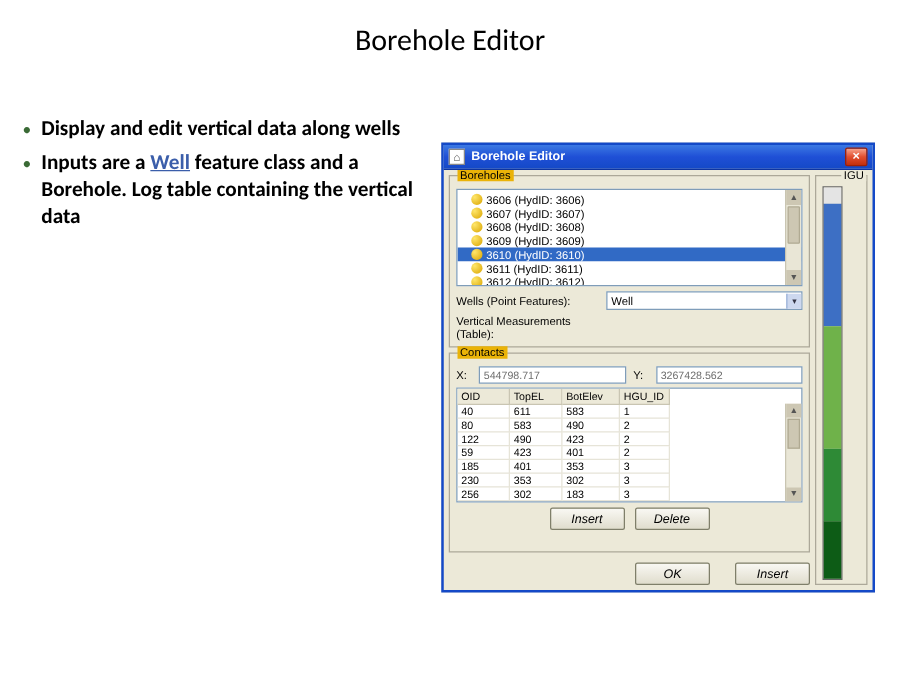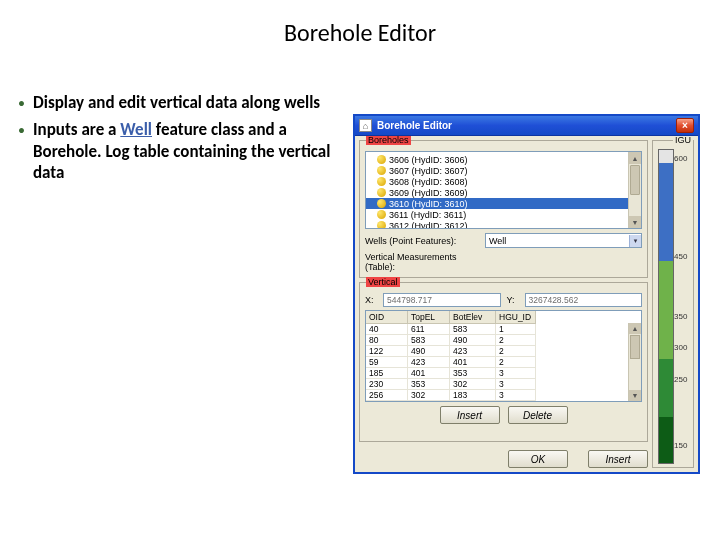--- a/index.html
+++ b/index.html
@@ -106,21 +106,21 @@
   .right-col { width:42px; display:flex; flex-direction:column; }
 
   .groupbox {
     border:1px solid #aca899;
     position:relative;
     padding:10px 5px 5px 5px;
   }
   .groupbox .legend {
     position:absolute;
     top:-6px; left:6px;
-    background:#ef4444;
+    background:#eab308;
     padding:0 2px;
     font-size:9px;
   }
 
   
   .tree-wrap {
     background:#fff;
     border:1px solid #7f9db9;
     height:78px;
     overflow:hidden;
@@ -349,21 +349,21 @@
             <span>Well</span>
             <span class="caret">▾</span>
           </div>
         </div>
         <div class="field-row">
           <span class="lbl">Vertical Measurements (Table):</span>
         </div>
       </div>
 
       <div class="groupbox" style="flex:1; display:flex; flex-direction:column;">
-        <span class="legend">Vertical</span>
+        <span class="legend">Contacts</span>
 
         <div class="xy-row">
           <span class="xy-lbl">X:</span>
           <span class="xy-val">544798.717</span>
           <span class="xy-lbl">Y:</span>
           <span class="xy-val">3267428.562</span>
         </div>
 
         <div class="grid" id="grid">
           <div class="grid-header" id="grid-header">
@@ -439,37 +439,17 @@
     <div class="right-col">
       <div class="igu-box">
         <span class="legend">IGU</span>
         <div class="igu-bar" id="igu-bar">
             <div style="background: rgb(228, 228, 228); flex: 4 1 0%;"></div>
             <div style="background: rgb(61, 111, 196); flex: 30 1 0%;"></div>
             <div style="background: rgb(111, 178, 74); flex: 30 1 0%;"></div>
             <div style="background: rgb(46, 138, 54); flex: 18 1 0%;"></div>
             <div style="background: rgb(13, 92, 22); flex: 14 1 0%;"></div>
           </div>
-        <div class="igu-ticks" id="igu-ticks">
-            <div class="tick" style="top: 3%;">
-              <span class="lbl">600</span>
-            </div>
-            <div class="tick" style="top: 34%;">
-              <span class="lbl">450</span>
-            </div>
-            <div class="tick" style="top: 53%;">
-              <span class="lbl">350</span>
-            </div>
-            <div class="tick" style="top: 63%;">
-              <span class="lbl">300</span>
-            </div>
-            <div class="tick" style="top: 73%;">
-              <span class="lbl">250</span>
-            </div>
-            <div class="tick" style="top: 94%;">
-              <span class="lbl">150</span>
-            </div>
-          </div>
       </div>
     </div>
 
   </div>
 </div>
 
 </body></html>

